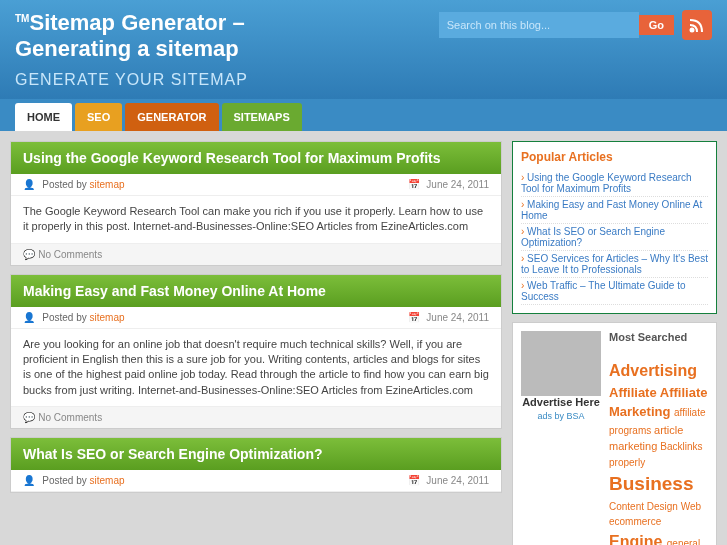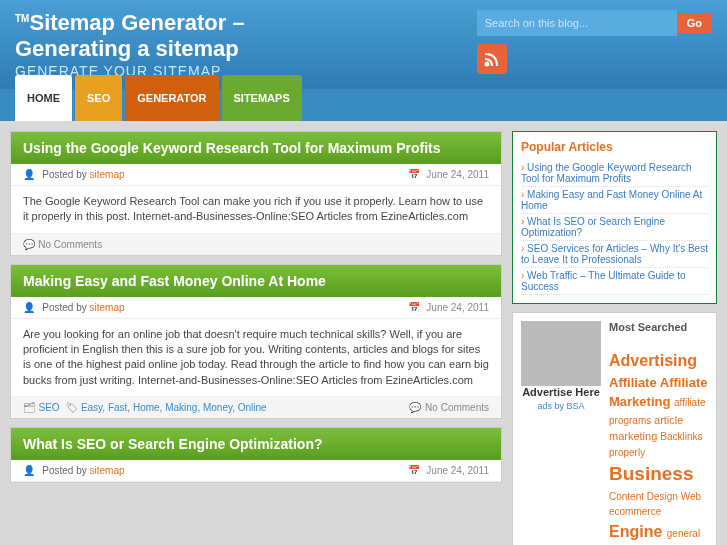--- a/index.html
+++ b/index.html
@@ -19,28 +19,27 @@
       font-weight: bold;
       line-height: 1.2;
       max-width: 400px;
     }
     .header-title sup {
       font-size: 10px;
       vertical-align: super;
     }
     .header-subtitle {
       color: #c8e6fa;
-      font-size: 14px;
+      font-size: 16px;
       letter-spacing: 1px;
-      margin-top: 0;
+      margin-top: 8px;
     }
     .header-right {
       display: flex;
-      flex-direction: column;
-      align-items: flex-start;
+      align-items: center;
       gap: 8px;
     }
     .search-bar {
       display: flex;
       align-items: center;
     }
     .search-bar input {
       width: 200px;
       height: 26px;
       padding: 4px 8px;
@@ -77,21 +76,21 @@
     
     .nav {
       background: #3a8bc4;
       padding: 0 15px;
       display: flex;
       align-items: flex-end;
       gap: 3px;
       height: 32px;
     }
     .nav-tab {
-      padding: 23px 12px;
+      padding: 14px 12px;
       font-size: 11px;
       font-weight: bold;
       color: #fff;
       border-radius: 3px 3px 0 0;
       cursor: pointer;
       display: flex;
       align-items: center;
       height: 26px;
     }
     .nav-tab.active { background: #fff; color: #333; }
@@ -300,23 +299,20 @@
           <span class="user-icon">👤</span>
           <span>Posted by</span> <a>sitemap</a>
         </span>
         <span class="date">
           <span class="cal-icon">📅</span>
           <span>June 24, 2011</span>
         </span>
       </div>
       <div class="article-body">Are you looking for an online job that doesn't require much technical skills? Well, if you are proficient in English then this is a sure job for you. Writing contents, articles and blogs for sites is one of the highest paid online job today. Read through the article to find how you can earn big bucks from just writing. Internet-and-Businesses-Online:SEO Articles from EzineArticles.com</div>
       <div class="article-footer">
-        <span class="tags">
-          🗂 <span>SEO</span> 🏷 <span>Easy, Fast, Home, Making, Money, Online</span>
-        </span>
         <span>💬 <span>No Comments</span></span>
       </div>
     </div>
 
     <div class="article-card">
       <div class="article-title-bar">
         <a>What Is SEO or Search Engine Optimization?</a>
       </div>
       <div class="article-meta">
         <span>

